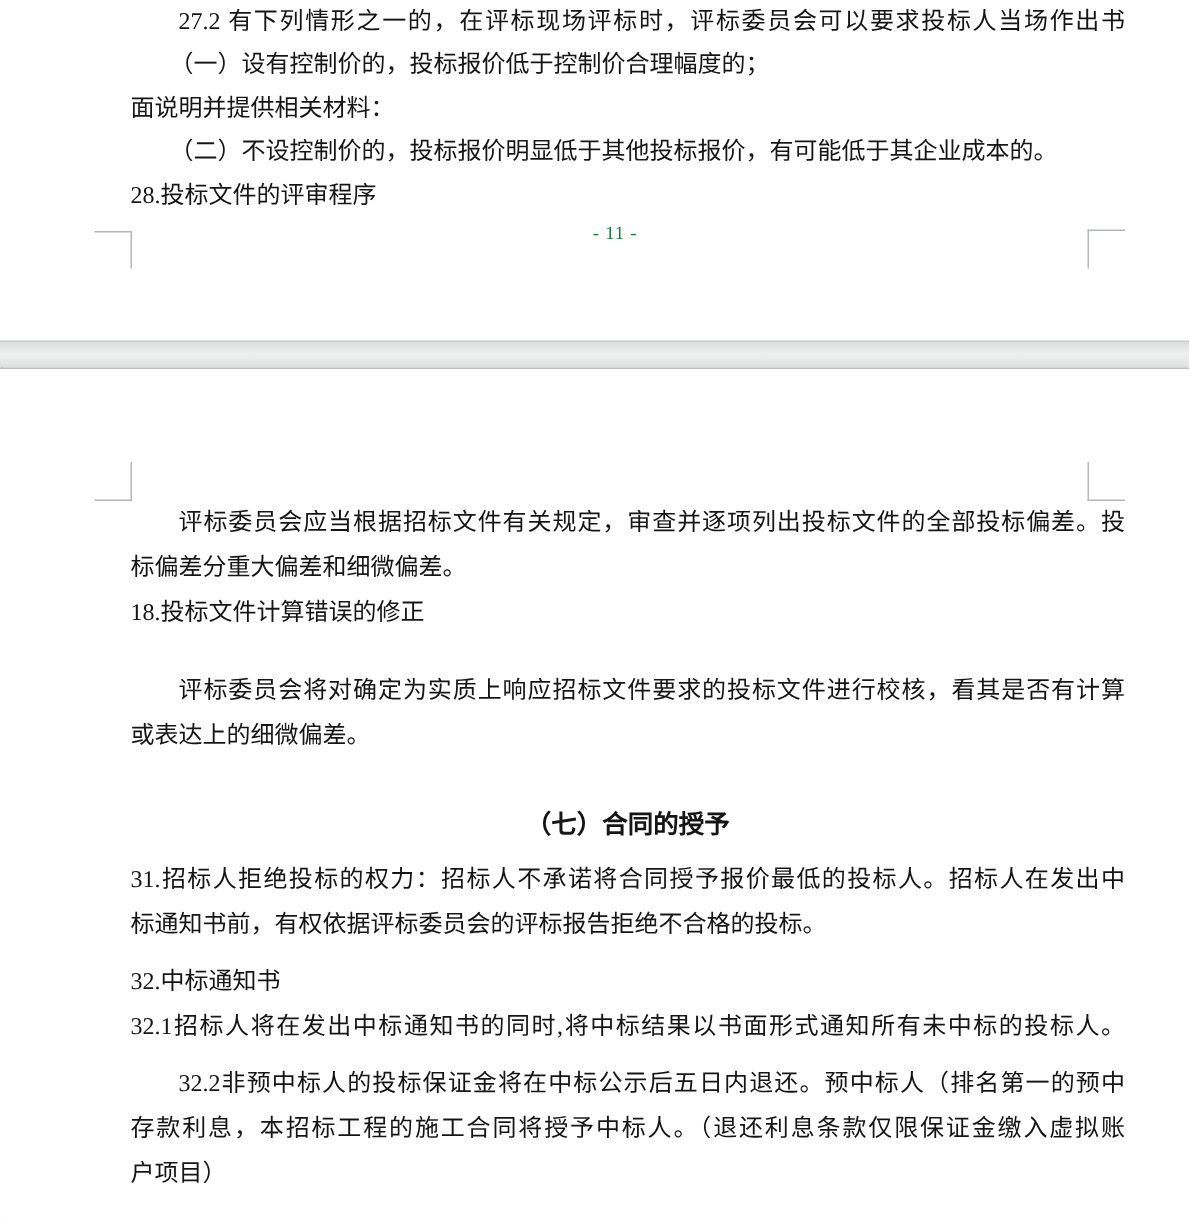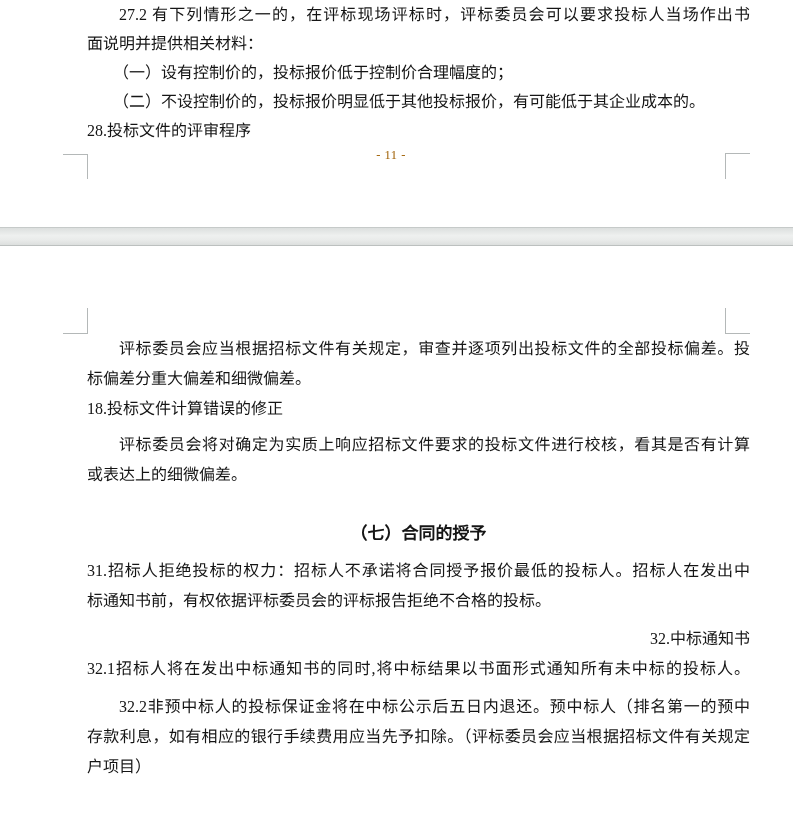--- a/index.html
+++ b/index.html
@@ -33,45 +33,45 @@
   .p1-col { top: 0; }
   .p2-col { top: 88px; }
   .ln { white-space: nowrap; text-align: left; }
   .p1-col .ln { line-height: 29px; height: 29px; }
   .p2-col .ln { line-height: 30px; height: 30px; }
   .ln.body-first { text-indent: 32px; }
   .ln.list { text-indent: 26px; }
   .ln.heading { font-weight: 700; text-align: center; font-size: 17px; text-indent: 0; margin-top: 29px; }
   .ln.j { text-align-last: justify; }
   .gap-s { margin-top: 3px; }
-  .gap-m { margin-top: 6px; }
+  .gap-m { margin-top: 22px; }
   .gap-l { margin-top: 7px; }
-  .gap-xl { margin-top: 8px; text-align: right; }
+  .gap-xl { margin-top: 8px; }
   .page-number {
-    position: absolute; top: 148px; left: 391px; transform: translateX(-50%);
-    font-size: 12.5px; color: #a16207; letter-spacing: 0.5px; white-space: pre;
+    position: absolute; top: 148px; left: 410px; transform: translateX(-50%);
+    font-size: 12.5px; color: #15803d; letter-spacing: 0.5px; white-space: pre;
   }
   .crop { position: absolute; width: 24px; height: 24px; }
   .crop-b-l { left: 63px; top: 154px; border-top: 1px solid #b4b8b8; border-right: 1px solid #b4b8b8; }
   .crop-b-r { left: 725px; top: 153px; height: 25px; border-top: 1px solid #b4b8b8; border-left: 1px solid #b4b8b8; }
   .crop-t-l { left: 63px; top: 62px; height: 25px; border-bottom: 1px solid #b4b8b8; border-right: 1px solid #b4b8b8; }
   .crop-t-r { left: 725px; top: 62px; height: 25px; border-bottom: 1px solid #b4b8b8; border-left: 1px solid #b4b8b8; }
 </style>
 </head>
 <body>
 
 <div class="canvas">
 
   <div class="page-edge-left"></div>
 
   <section class="page page-1">
     <div class="text-col p1-col" id="p1-lines">
         <div class="ln body-first j">27.2 有下列情形之一的，在评标现场评标时，评标委员会可以要求投标人当场作出书</div>
+        <div class="ln list">（一）设有控制价的，投标报价低于控制价合理幅度的；</div>
         <div class="ln">面说明并提供相关材料：</div>
-        <div class="ln list">（一）设有控制价的，投标报价低于控制价合理幅度的；</div>
         <div class="ln list">（二）不设控制价的，投标报价明显低于其他投标报价，有可能低于其企业成本的。</div>
         <div class="ln">28.投标文件的评审程序</div>
       </div>
     <div class="page-number">- 11 -</div>
     <div class="crop crop-b-l"></div>
     <div class="crop crop-b-r"></div>
   </section>
 
   <div class="page-gap"></div>
 
@@ -83,18 +83,18 @@
         <div class="ln">标偏差分重大偏差和细微偏差。</div>
         <div class="ln">18.投标文件计算错误的修正</div>
         <div class="ln body-first j gap-m">评标委员会将对确定为实质上响应招标文件要求的投标文件进行校核，看其是否有计算</div>
         <div class="ln">或表达上的细微偏差。</div>
         <div class="ln heading gap-s">（七）合同的授予</div>
         <div class="ln j gap-l">31.招标人拒绝投标的权力：招标人不承诺将合同授予报价最低的投标人。招标人在发出中</div>
         <div class="ln">标通知书前，有权依据评标委员会的评标报告拒绝不合格的投标。</div>
         <div class="ln gap-xl">32.中标通知书</div>
         <div class="ln j">32.1招标人将在发出中标通知书的同时,将中标结果以书面形式通知所有未中标的投标人。</div>
         <div class="ln body-first j gap-xl">32.2非预中标人的投标保证金将在中标公示后五日内退还。预中标人（排名第一的预中</div>
-        <div class="ln j">存款利息，如有相应的银行手续费用应当先予扣除。（评标委员会应当根据招标文件有关规定</div>
+        <div class="ln j">存款利息，本招标工程的施工合同将授予中标人。（退还利息条款仅限保证金缴入虚拟账</div>
         <div class="ln">户项目）</div>
       </div>
   </section>
 
 </div>
 
 </body></html>

